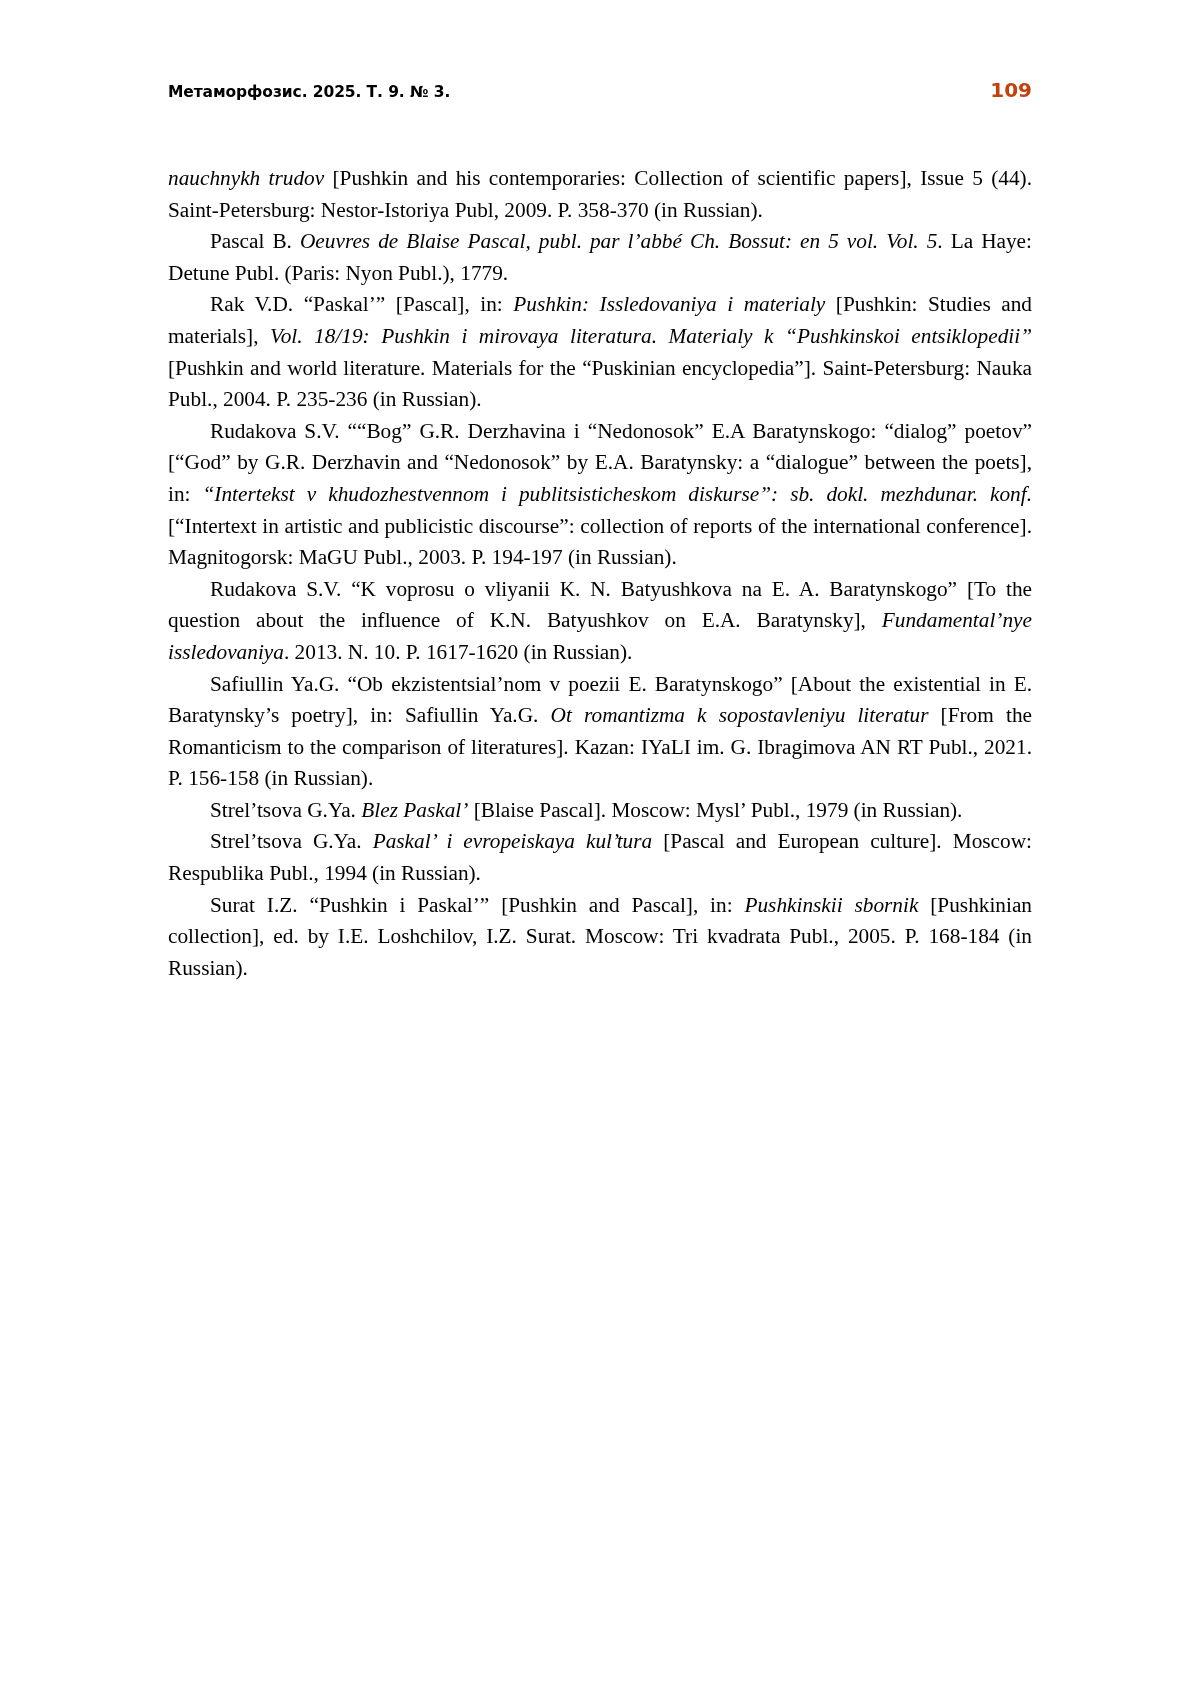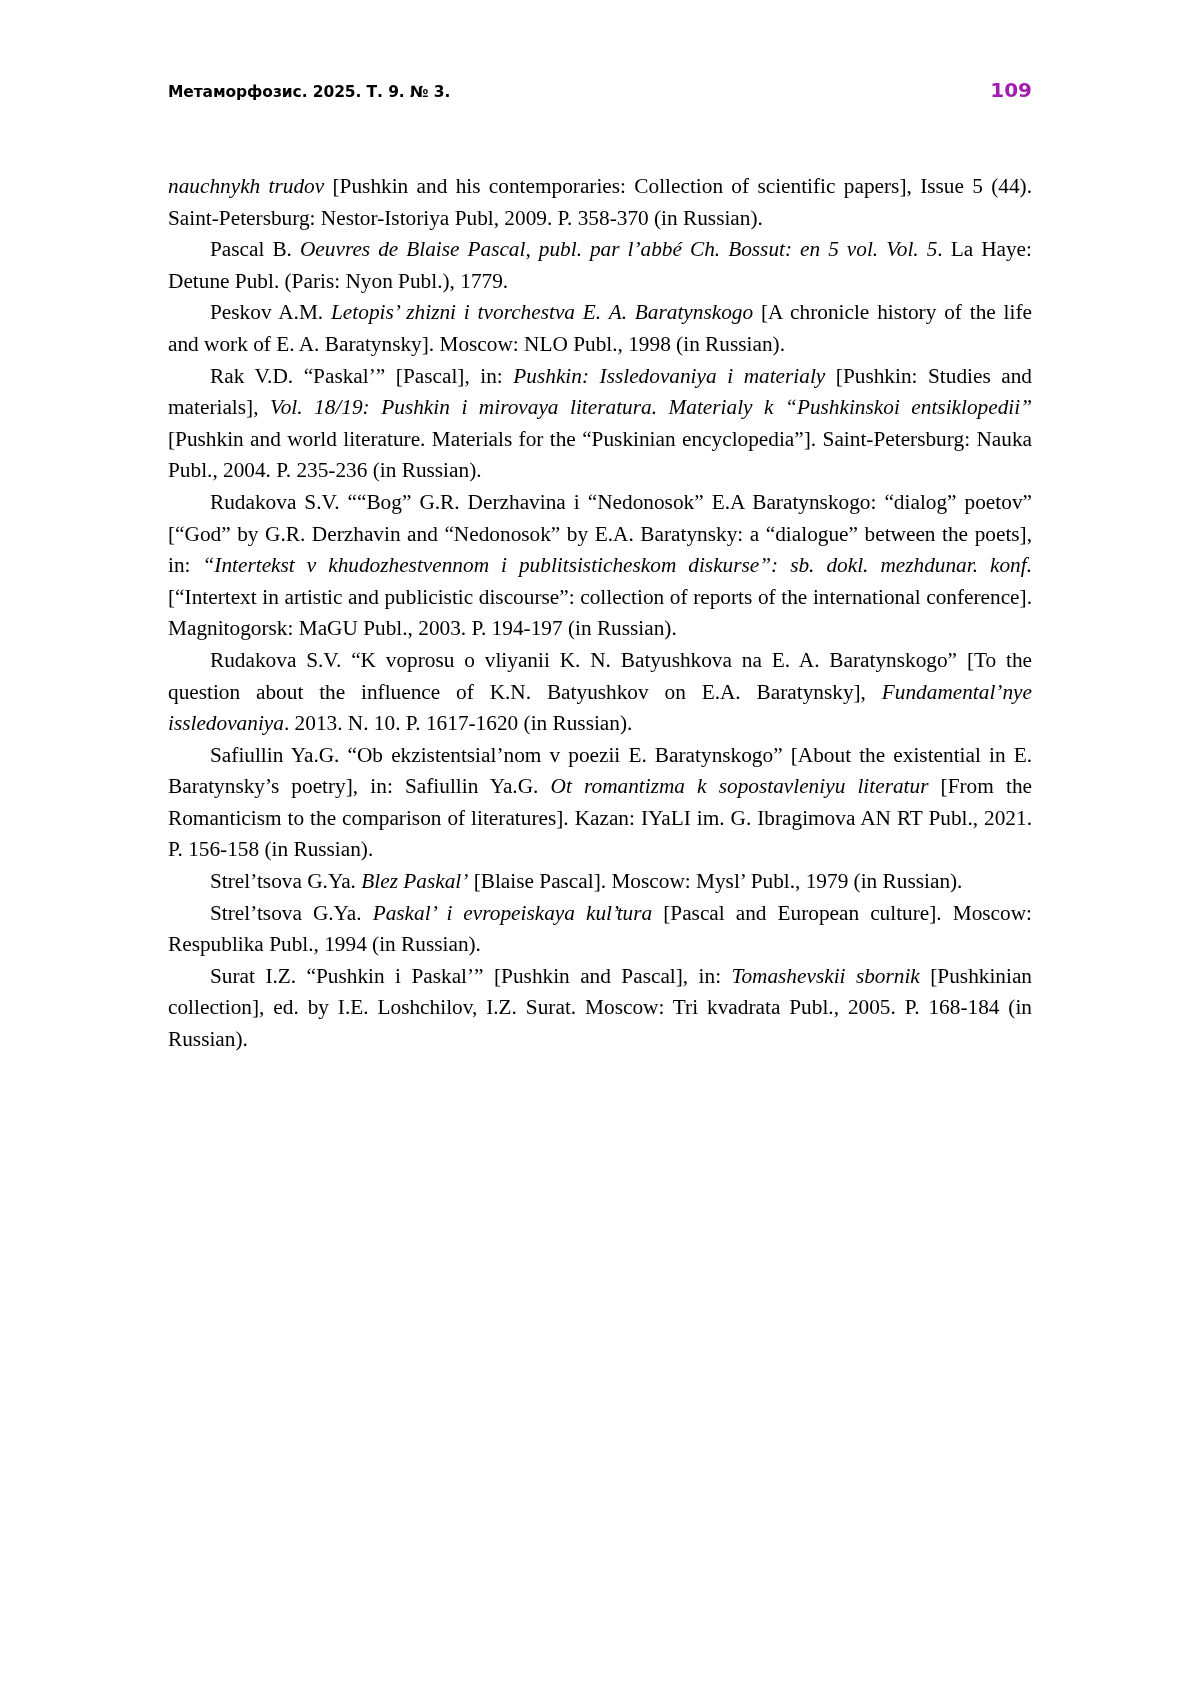--- a/index.html
+++ b/index.html
@@ -35,26 +35,26 @@
     font-family: "DejaVu Sans", sans-serif;
     font-weight: bold;
     font-size: 15.5px;
     letter-spacing: -0.1px;
     color: #000;
   }
   .header-right {
     font-family: "DejaVu Sans", sans-serif;
     font-weight: bold;
     font-size: 20px;
-    color: #a21caf;
+    color: #c2410c;
   }
   .content {
     position: absolute;
     left: 168px;
-    top: 171px;
+    top: 163px;
     width: 864px;
   }
   p.para {
     margin: 0;
     font-size: 21.3px;
     line-height: 31.6px;
     text-align: justify;
     text-justify: inter-word;
     hyphens: none;
     text-indent: 0;
@@ -72,23 +72,22 @@
 <div class="page">
 
   <div class="header">
     <div class="header-left">Метаморфозис. 2025. Т. 9. № 3.</div>
     <div class="header-right">109</div>
   </div>
 
   <div class="content" id="refs">
       <p class="para" id="ref-continued-pushkin-contemporaries"><i>nauchnykh trudov</i><span> [Pushkin and his contemporaries: Collection of scientific papers], Issue 5 (44). Saint-Petersburg: Nestor-Istoriya Publ, 2009. P. 358-370 (in Russian).</span></p>
       <p class="para indent" id="ref-pascal-oeuvres"><span>Pascal B. </span><i>Oeuvres de Blaise Pascal, publ. par l’abbé Ch. Bossut: en 5 vol. Vol. 5</i><span>. La Haye: Detune Publ. (Paris: Nyon Publ.), 1779.</span></p>
-      <p class="para indent" id="ref-peskov-letopis"><span>Peskov A.M. </span><i>Letopis’ zhizni i tvorchestva E. A. Baratynskogo</i><span> [A chronicle history of the life and work of E. A. Baratynsky]. Moscow: NLO Publ., 1998 (in Russian).</span></p>
       <p class="para indent" id="ref-rak-paskal"><span>Rak V.D. “Paskal’” [Pascal], in: </span><i>Pushkin: Issledovaniya i materialy</i><span> [Pushkin: Studies and materials], </span><i>Vol. 18/19: Pushkin i mirovaya literatura. Materialy k “Pushkinskoi entsiklopedii”</i><span> [Pushkin and world literature. Materials for the “Puskinian encyclopedia”]. Saint-Petersburg: Nauka Publ., 2004. P. 235-236 (in Russian).</span></p>
       <p class="para indent" id="ref-rudakova-bog"><span>Rudakova S.V. ““Bog” G.R. Derzhavina i “Nedonosok” E.A Baratynskogo: “dialog” poetov” [“God” by G.R. Derzhavin and “Nedonosok” by E.A. Baratynsky: a “dialogue” between the poets], in: </span><i>“Intertekst v khudozhestvennom i publitsisticheskom diskurse”: sb. dokl. mezhdunar. konf.</i><span> [“Intertext in artistic and publicistic discourse”: collection of reports of the international conference]. Magnitogorsk: MaGU Publ., 2003. P. 194-197 (in Russian).</span></p>
       <p class="para indent" id="ref-rudakova-batyushkov"><span>Rudakova S.V. “K voprosu o vliyanii K. N. Batyushkova na E. A. Baratynskogo” [To the question about the influence of K.N. Batyushkov on E.A. Baratynsky], </span><i>Fundamental’nye issledovaniya</i><span>. 2013. N. 10. P. 1617-1620 (in Russian).</span></p>
       <p class="para indent" id="ref-safiullin"><span>Safiullin Ya.G. “Ob ekzistentsial’nom v poezii E. Baratynskogo” [About the existential in E. Baratynsky’s poetry], in: Safiullin Ya.G. </span><i>Ot romantizma k sopostavleniyu literatur</i><span> [From the Romanticism to the comparison of literatures]. Kazan: IYaLI im. G. Ibragimova AN RT Publ., 2021. P. 156-158 (in Russian).</span></p>
       <p class="para indent" id="ref-streltsova-blez"><span>Strel’tsova G.Ya. </span><i>Blez Paskal’</i><span> [Blaise Pascal]. Moscow: Mysl’ Publ., 1979 (in Russian).</span></p>
       <p class="para indent" id="ref-streltsova-kultura"><span>Strel’tsova G.Ya. </span><i>Paskal’ i evropeiskaya kul’tura</i><span> [Pascal and European culture]. Moscow: Respublika Publ., 1994 (in Russian).</span></p>
-      <p class="para indent" id="ref-surat"><span>Surat I.Z. “Pushkin i Paskal’” [Pushkin and Pascal], in: </span><i>Tomashevskii sbornik</i><span> [Pushkinian collection], ed. by I.E. Loshchilov, I.Z. Surat. Moscow: Tri kvadrata Publ., 2005. P. 168-184 (in Russian).</span></p>
+      <p class="para indent" id="ref-surat"><span>Surat I.Z. “Pushkin i Paskal’” [Pushkin and Pascal], in: </span><i>Pushkinskii sbornik</i><span> [Pushkinian collection], ed. by I.E. Loshchilov, I.Z. Surat. Moscow: Tri kvadrata Publ., 2005. P. 168-184 (in Russian).</span></p>
     </div>
 
 </div>
 
 </body></html>

